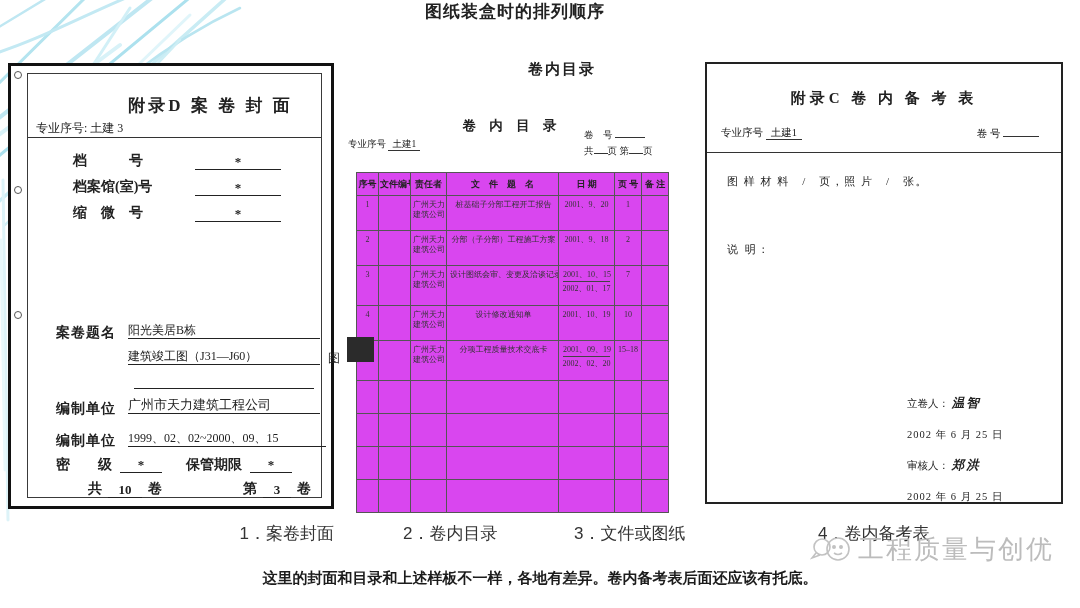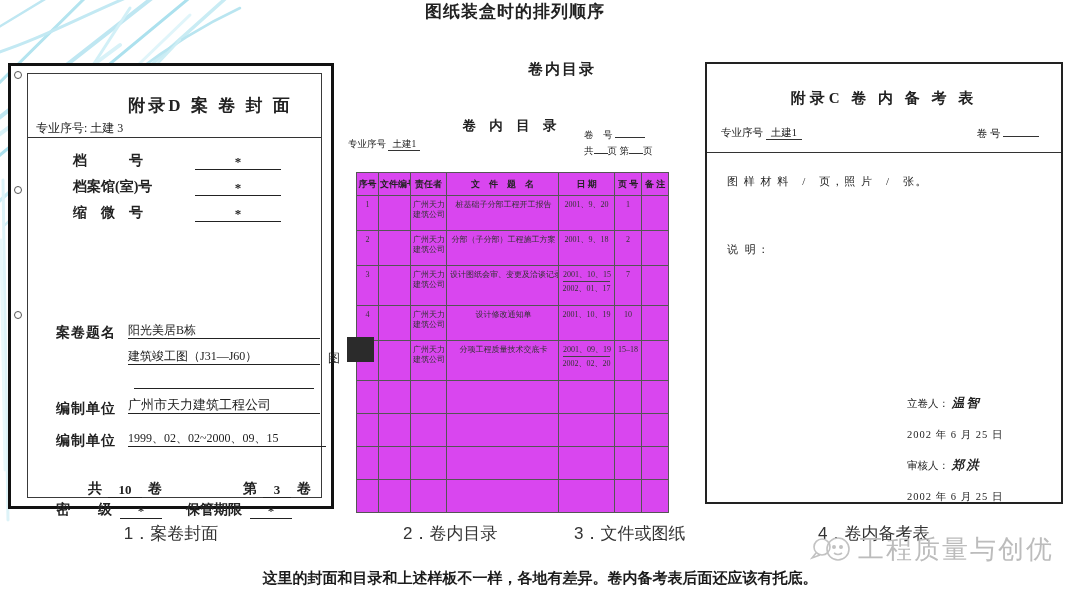--- a/index.html
+++ b/index.html
@@ -22,21 +22,21 @@
              font-size:17px;font-weight:bold;letter-spacing:3px;}
   .cov-serial{position:absolute;left:8px;top:46px;font-size:12px;}
   .cov-hr{position:absolute;left:0;right:0;top:63px;border-top:1px solid #333;}
   .frow{position:absolute;left:45px;display:flex;align-items:flex-end;}
   .frow .flabel{width:108px;font-size:14px;font-weight:bold;white-space:nowrap;}
   .frow .fval{width:86px;margin-left:14px;border-bottom:1.5px solid #222;text-align:center;
               font-size:13px;font-weight:bold;line-height:15px;}
   .ct-label{position:absolute;left:28px;font-size:14px;font-weight:bold;letter-spacing:1px;text-align:right;}
   .ct-line{position:absolute;left:100px;width:192px;border-bottom:1px solid #222;font-size:12px;line-height:16px;white-space:nowrap;}
   .ct-suffix{position:absolute;left:300px;font-size:12px;}
-  .sec-row{position:absolute;left:28px;right:6px;display:flex;align-items:flex-end;font-size:14px;font-weight:bold;margin-top:45px;}
+  .sec-row{position:absolute;left:28px;right:6px;display:flex;align-items:center;font-size:14px;font-weight:bold;}
   .sec-row .u{border-bottom:1.5px solid #222;text-align:center;font-size:13px;line-height:14px;}
   .vol-row{position:absolute;left:60px;right:10px;display:flex;justify-content:space-between;
            align-items:flex-end;font-size:14px;font-weight:bold;}
   .vol-grp{display:flex;align-items:flex-end;gap:6px;}
   .vol-grp .u{border-bottom:1.5px solid #222;text-align:center;font-size:13px;line-height:14px;}
 
   
   .toc-outer-title{left:462px;top:60px;width:200px;text-align:center;font-size:15px;font-weight:bold;letter-spacing:2px;z-index:2;}
   .toc-inner-title{left:356px;top:117px;width:312px;text-align:center;font-size:13.5px;font-weight:bold;letter-spacing:5px;z-index:2;}
   .toc-serial{left:348px;top:138px;font-size:9.5px;z-index:2;}
@@ -64,21 +64,21 @@
   .rem-hr{position:absolute;left:0;right:0;top:88px;border-top:1px solid #333;}
   .rem-body{position:absolute;left:20px;right:14px;top:102px;font-size:11px;letter-spacing:1.5px;line-height:31px;}
   .rem-note{position:absolute;left:20px;top:178px;font-size:11px;letter-spacing:2px;}
   .sign{position:absolute;left:200px;top:330px;font-size:10.5px;line-height:19px;}
   .sign .name{font-weight:bold;font-size:12.5px;font-style:italic;letter-spacing:2px;}
   .sign div{margin-bottom:12px;}
   .sign .dt{letter-spacing:1px;}
 
   
   .caption{font-size:17px;color:#333;font-family:"Liberation Sans",sans-serif;z-index:3;white-space:nowrap;}
-  .cap1{left:8px;top:522px;width:326px;text-align:center;}
+  .cap1{left:8px;top:522px;width:326px;text-align:right;}
   .cap2{left:403px;top:522px;} .cap3{left:574px;top:522px;} .cap4{left:818px;top:522px;}
   .footer{left:0;top:569px;width:1080px;text-align:center;font-size:15px;font-weight:bold;
           font-family:"Liberation Sans",sans-serif;color:#1c1c1c;z-index:5;}
   .watermark{left:810px;top:531px;display:flex;align-items:center;gap:4px;z-index:4;}
   .wm-text{font-size:26px;color:#bcbcbc;letter-spacing:2px;font-family:"Liberation Sans",sans-serif;white-space:nowrap;}
 </style>
 </head>
 <body>
 
 <div id="canvas">

